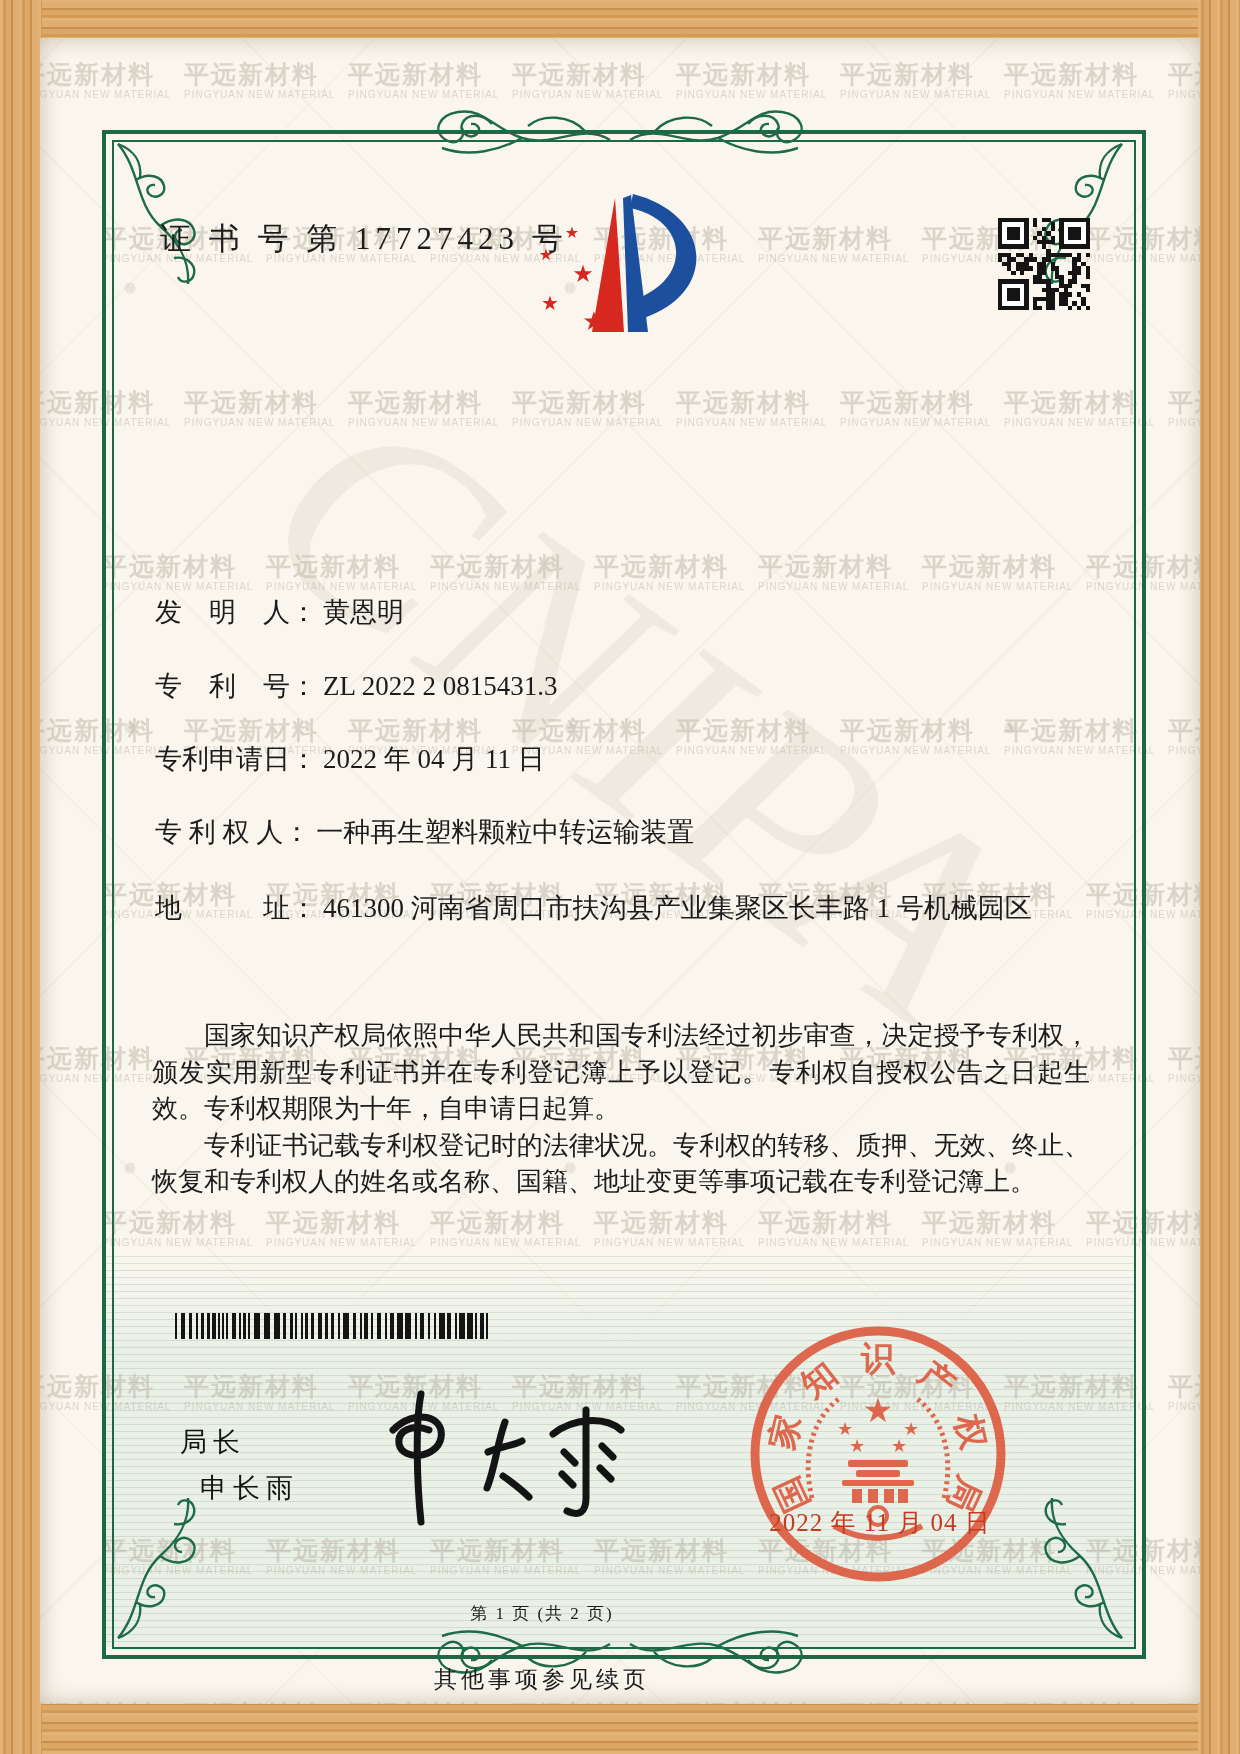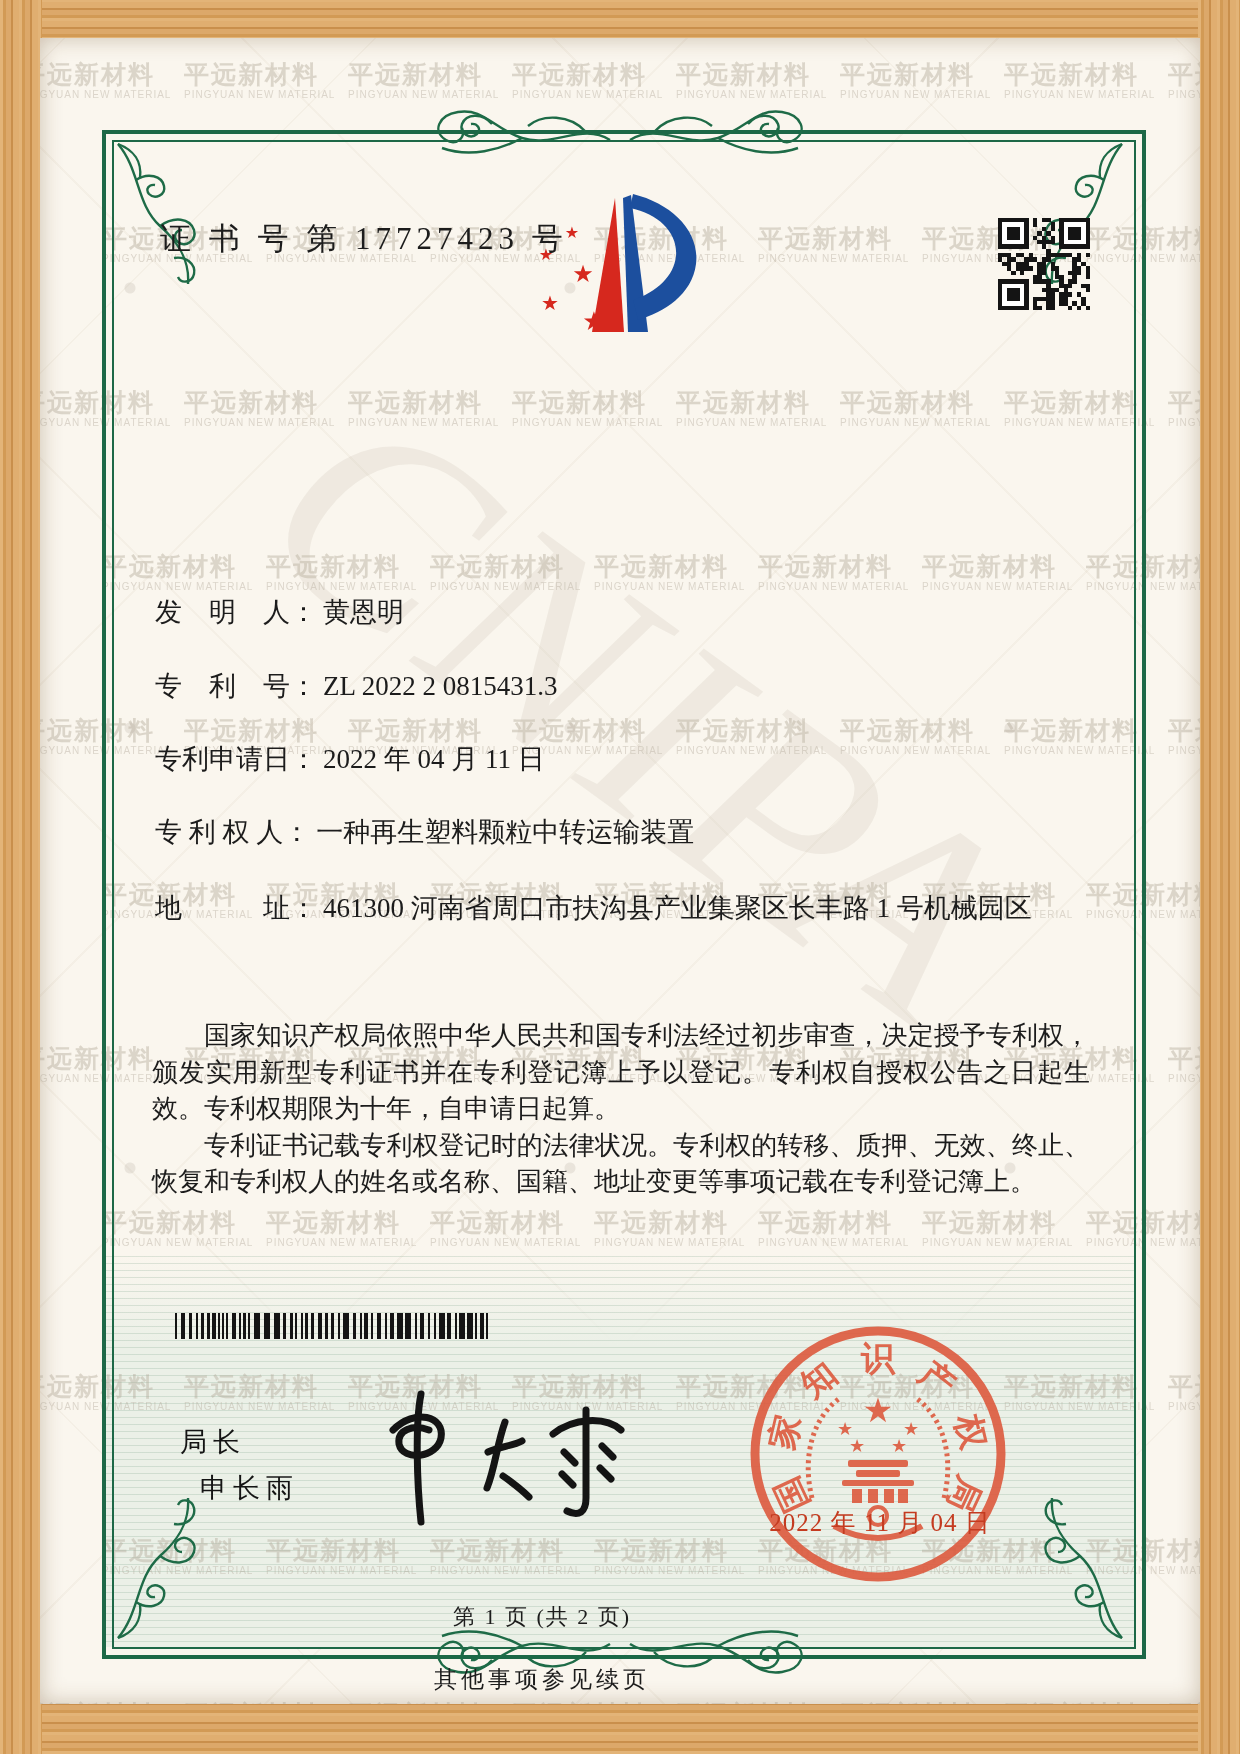--- a/index.html
+++ b/index.html
@@ -64,21 +64,21 @@
   .paras p{margin:0;text-indent:2em;}
   .barcode{position:absolute;left:135px;top:1275px;}
   .dirtitle{position:absolute;left:140px;top:1386px;font-family:"Liberation Sans","DejaVu Sans",sans-serif;
     font-size:27px;letter-spacing:6px;color:#141414;}
   .dirname{position:absolute;left:140px;top:1432px;font-family:"Liberation Sans","DejaVu Sans",sans-serif;
     font-size:27px;letter-spacing:6px;color:#141414;margin-left:20px;}
   .sig{position:absolute;left:315px;top:1342px;}
   .seal{position:absolute;left:702px;top:1280px;width:272px;height:272px;z-index:10;opacity:0.9;}
   .sealdate{position:absolute;left:716px;top:1468px;width:248px;z-index:11;text-align:center;
     font-size:25px;color:#c43b20;letter-spacing:1px;}
-  .pageno{position:absolute;left:62px;top:1564px;width:880px;text-align:center;font-size:22px;letter-spacing:2px;}
+  .pageno{position:absolute;left:62px;top:1564px;width:880px;text-align:center;font-size:17px;letter-spacing:2px;}
   .contnote{position:absolute;left:62px;top:1626px;width:880px;text-align:center;font-size:23px;letter-spacing:4px;}
 </style>
 </head>
 <body>
 
 <div class="wood h top"></div>
 <div class="wood h bottom"></div>
 <div class="wood v left"></div>
 <div class="wood v right"></div>
 

